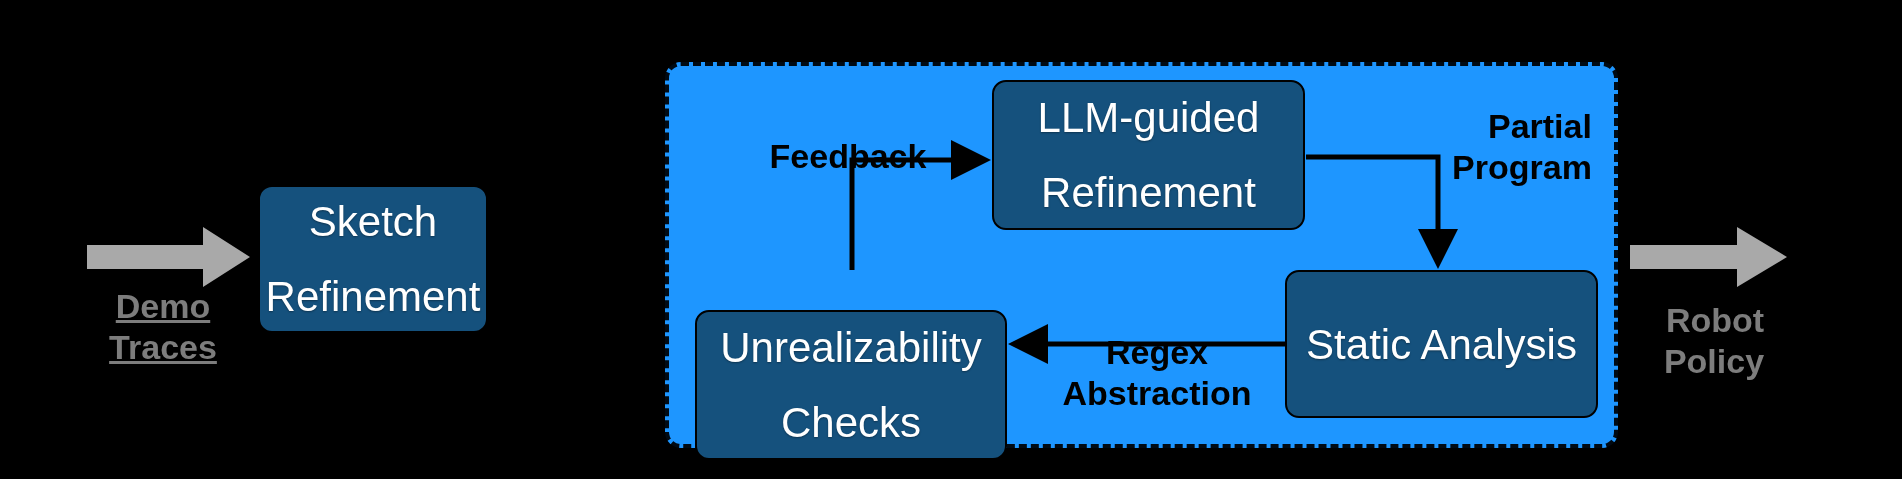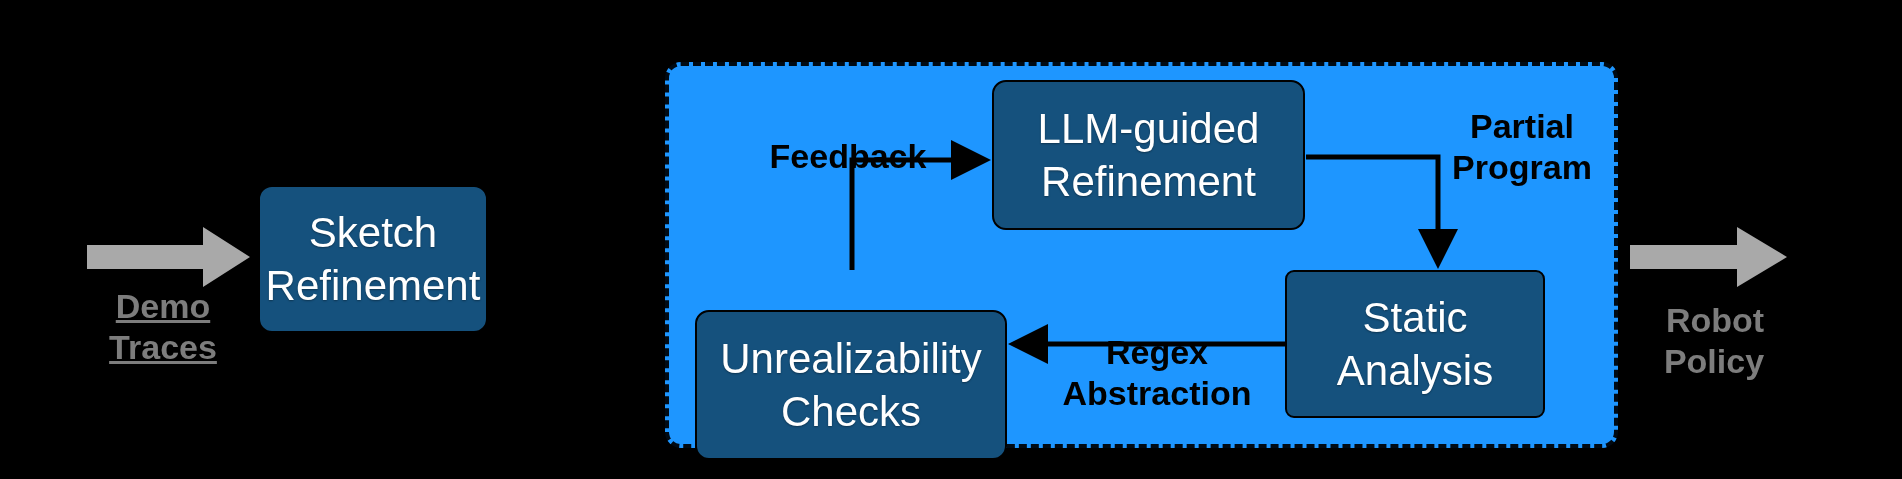--- a/index.html
+++ b/index.html
@@ -29,47 +29,47 @@
     pointer-events: none;
   }
   .node {
     position: absolute;
     box-sizing: border-box;
     background: #15517D;
     border: 2px solid #000000;
     border-radius: 14px;
     color: #ffffff;
     font-size: 42px;
-    line-height: 53px;
+    line-height: 75px;
     text-align: center;
     white-space: pre-line;
     display: flex;
     align-items: center;
     justify-content: center;
     z-index: 3;
     text-shadow: 0 1px 2px rgba(0,0,0,0.35);
   }
   .node-sketch  { left: 258px;  top: 185px; width: 230px; height: 148px; }
   .node-llm     { left: 992px;  top: 80px;  width: 313px; height: 150px; }
   .node-unreal  { left: 695px;  top: 270px; width: 312px; height: 150px; margin-top: 40px; }
-  .node-static  { left: 1285px; top: 270px; width: 260px; height: 148px; border-radius: 9px; }
+  .node-static  { left: 1285px; top: 270px; width: 313px; height: 148px; }
   .lbl {
     position: absolute;
     transform: translateX(-50%);
     font-size: 34px;
     line-height: 41px;
     font-weight: 700;
     text-align: center;
     white-space: pre-line;
     z-index: 4;
   }
   .lbl-black { color: #000000; }
   .lbl-gray  { color: #7d7d7d; }
   .lbl-feedback { left: 848px;  top: 104px; margin-top: 32px; }
-  .lbl-partial  { left: 1522px; top: 106px; }
+  .lbl-partial  { left: 1522px; top: 106px; text-align: right; }
   .lbl-regex    { left: 1157px; top: 332px; }
   .lbl-demo     { left: 163px;  top: 286px; text-decoration: underline; }
   .lbl-robot    { left: 1714px; top: 300px; text-align: right; }
   .black-line {
     fill: none;
     stroke: #000000;
     stroke-width: 5px;
     stroke-linejoin: miter;
   }
   .gray-arrow { fill: #a9a9a9; }

